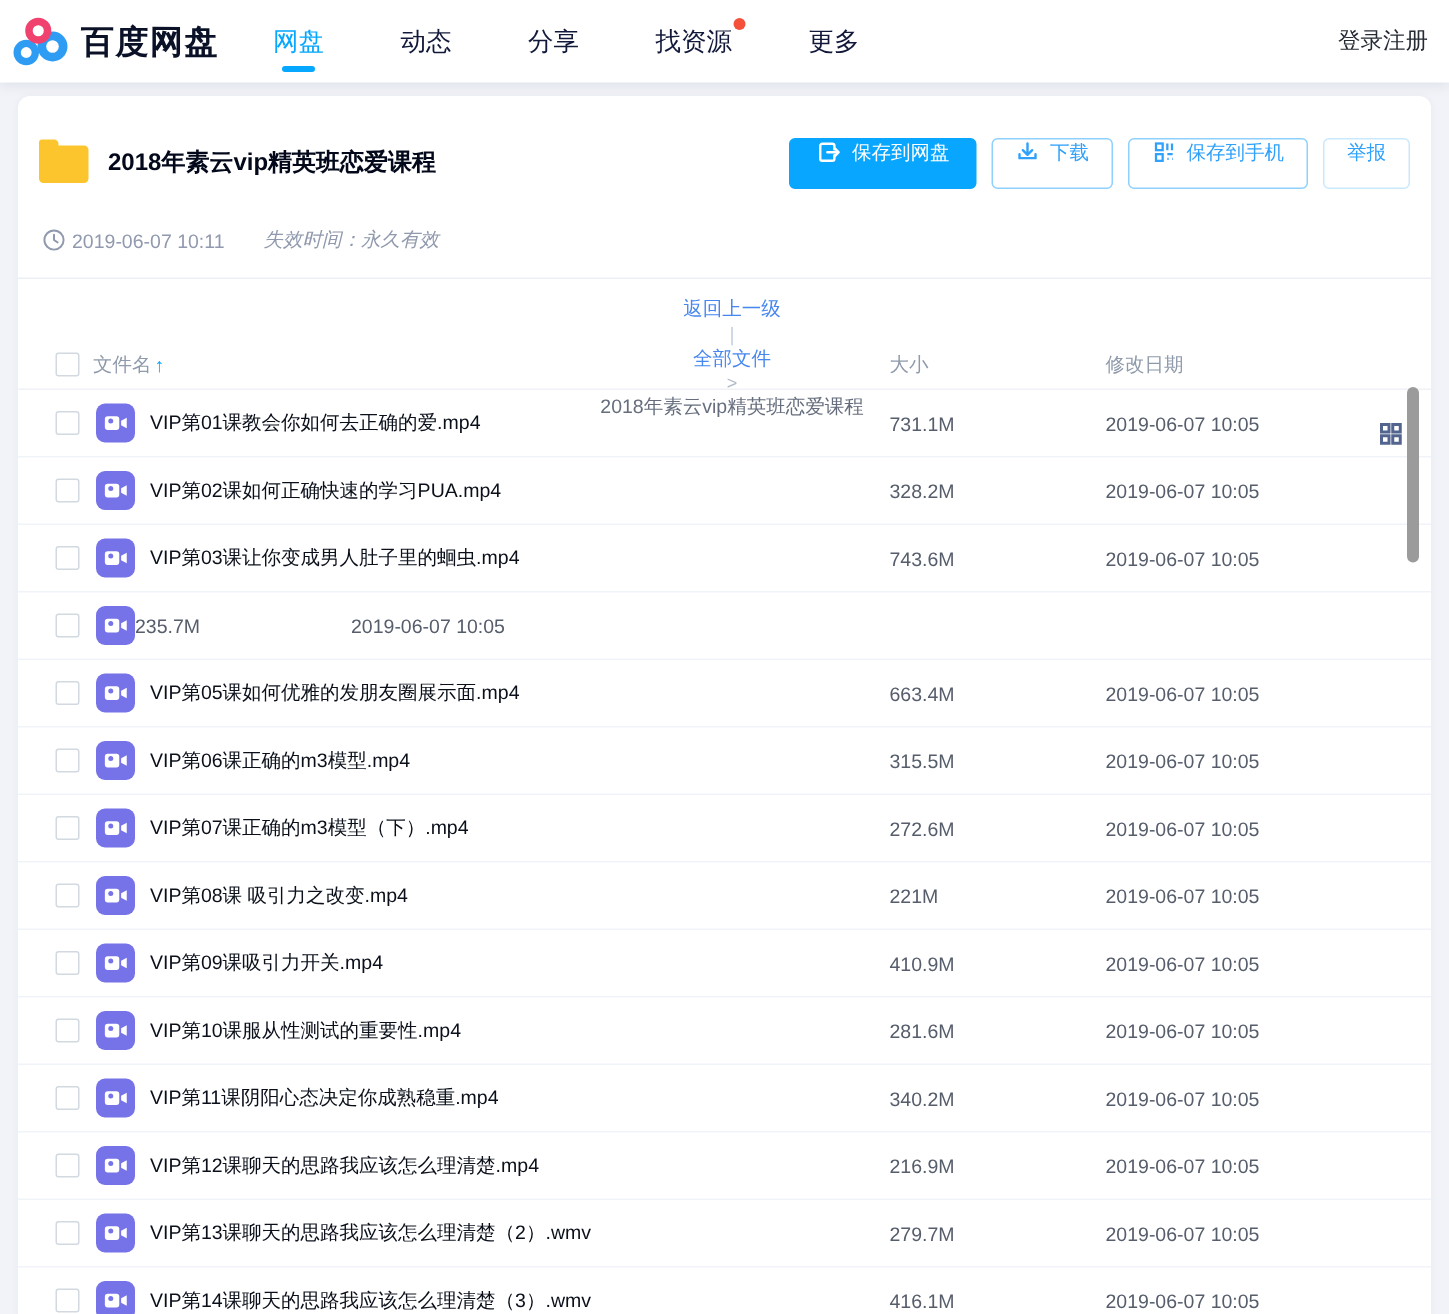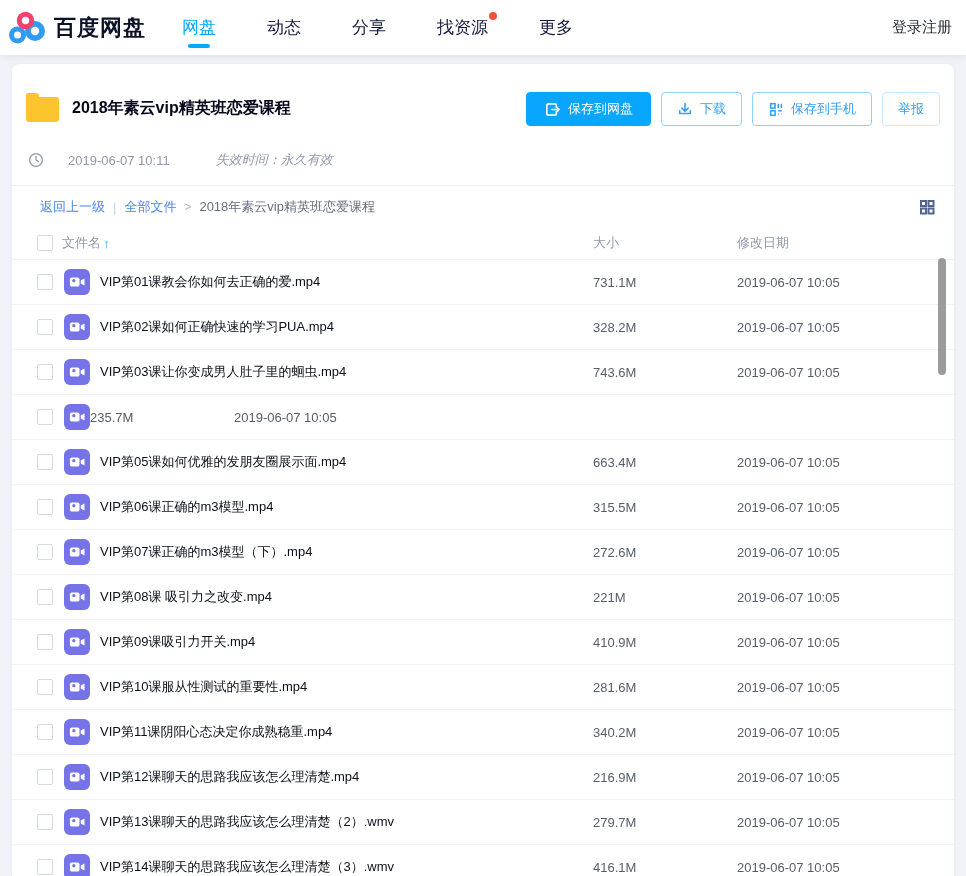--- a/index.html
+++ b/index.html
@@ -43,33 +43,33 @@
   .card-head{ display:flex; justify-content:space-between; align-items:flex-start;
     padding:28px 14px 0 14px; }
   .head-left{ display:flex; align-items:center; gap:13px; }
   .folder{ width:33px; height:25px; background:var(--folder); border-radius:2px 3px 3px 3px;
     position:relative; margin-top:5px; }
   .folder::before{ content:''; position:absolute; top:-4px; left:0; width:13px; height:6px;
     background:var(--folder); border-radius:2px 3px 0 0; }
   .share-title{ font-size:16px; font-weight:600; color:#03081a; margin-top:3px; }
 
   .head-actions{ display:flex; gap:10px; }
-  .btn{ height:34px; display:flex; align-items:center; gap:7px; padding:0 15px;
+  .btn{ height:34px; display:flex; align-items:flex-start; gap:7px; padding:0 15px;
     border-radius:4px; font-size:13px; cursor:pointer; background:#fff;
     border:1px solid #8ed0fe; color:#2fa1fb; white-space:nowrap; }
   .btn-primary{ background:#09a6ff; border-color:#09a6ff; color:#fff; padding:0 17px; }
   .btn-ghost{ border-color:#c9e9ff; }
 
-  .card-info{ display:flex; align-items:center; gap:24px; margin:25px 0 0 16px;
+  .card-info{ display:flex; align-items:center; gap:4px; margin:25px 0 0 16px;
     font-size:13px; color:#9099ad; }
   .expire{ margin-left:22px;font-style:italic; }
   .head-divider{ border-bottom:1px solid #ecf0f6; margin-top:16px; }
 
   
-  .crumb-bar{ display:flex; align-items:center; padding:11px 18px 0 28px; height:31px; }
+  .crumb-bar{ display:flex; align-items:center; padding:11px 18px 0 28px; height:31px;flex-direction:column; }
   .crumb-bar a{ color:var(--link); font-size:13px; text-decoration:none; cursor:pointer; }
   .crumb-sep1{ color:#c6d0e0; margin:0 8px; font-size:13px; }
   .crumb-sep2{ color:#b0b9c8; margin:0 8px; font-size:12px; }
   .crumb-cur{ color:#666e7e; font-size:13px; }
   .grid-btn{ margin-left:auto; cursor:pointer; display:flex; align-items:center; }
 
   
   .lhead{ display:flex; align-items:center; height:33px; margin-top:10px;
     padding-left:25px; border-bottom:1px solid #eef1f6; font-size:13px; color:var(--label); }
   .cb{ width:16px; height:16px; border:1px solid #d3d9e0; border-radius:2px;

